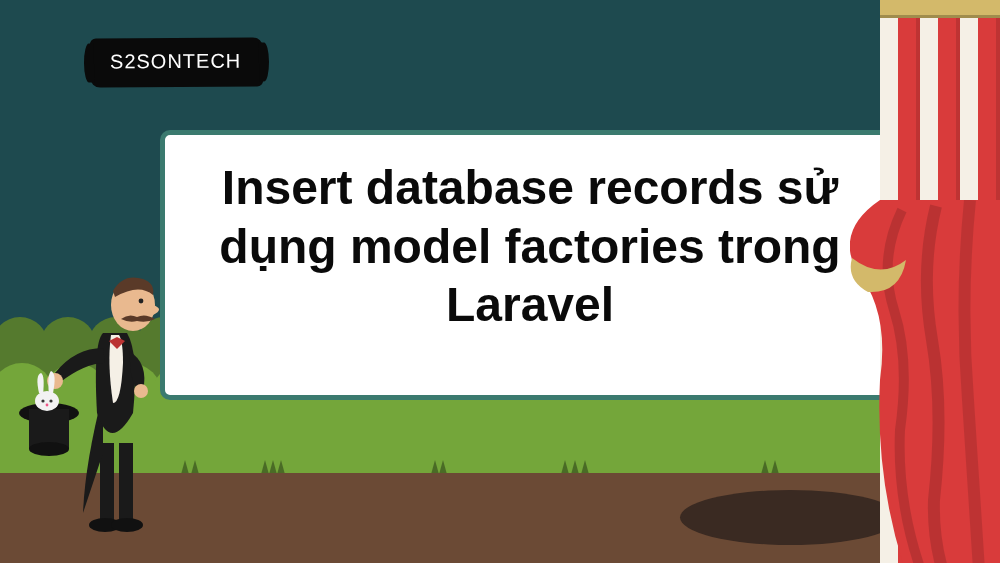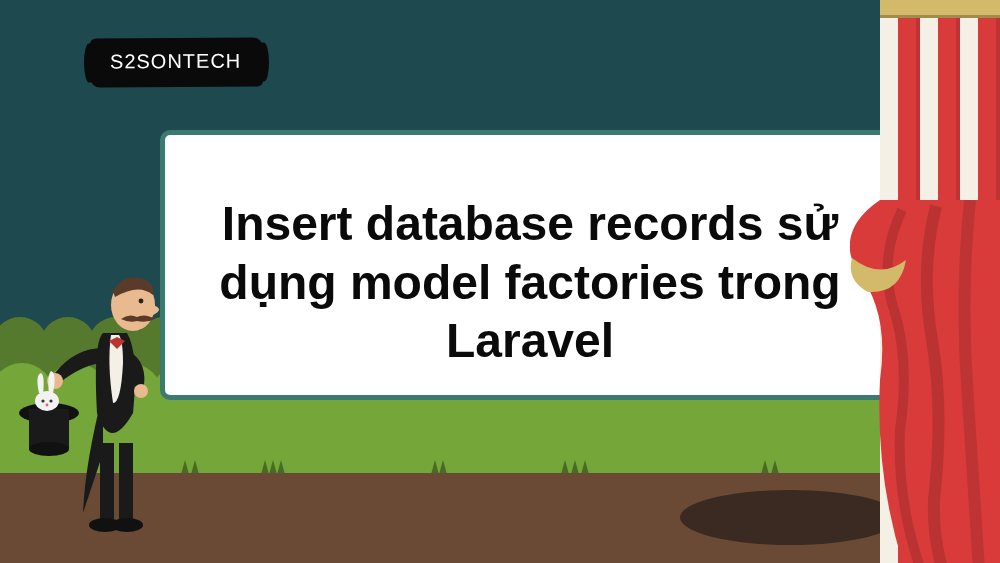--- a/index.html
+++ b/index.html
@@ -128,21 +128,21 @@
   .card {
     position: absolute;
     top: 130px;
     left: 160px;
     width: 740px;
     height: 270px;
     background: #fff;
     border: 5px solid #3b7a6f;
     border-radius: 10px;
     display: flex;
-    align-items: flex-end;
+    align-items: flex-start;
     justify-content: center;
     padding: 24px 30px;
     z-index: 9;
   }
   .card h1 {
     color: #0a0a0a;
     font-size: 48px;
     font-weight: 800;
     line-height: 1.22;
     text-align: center;

